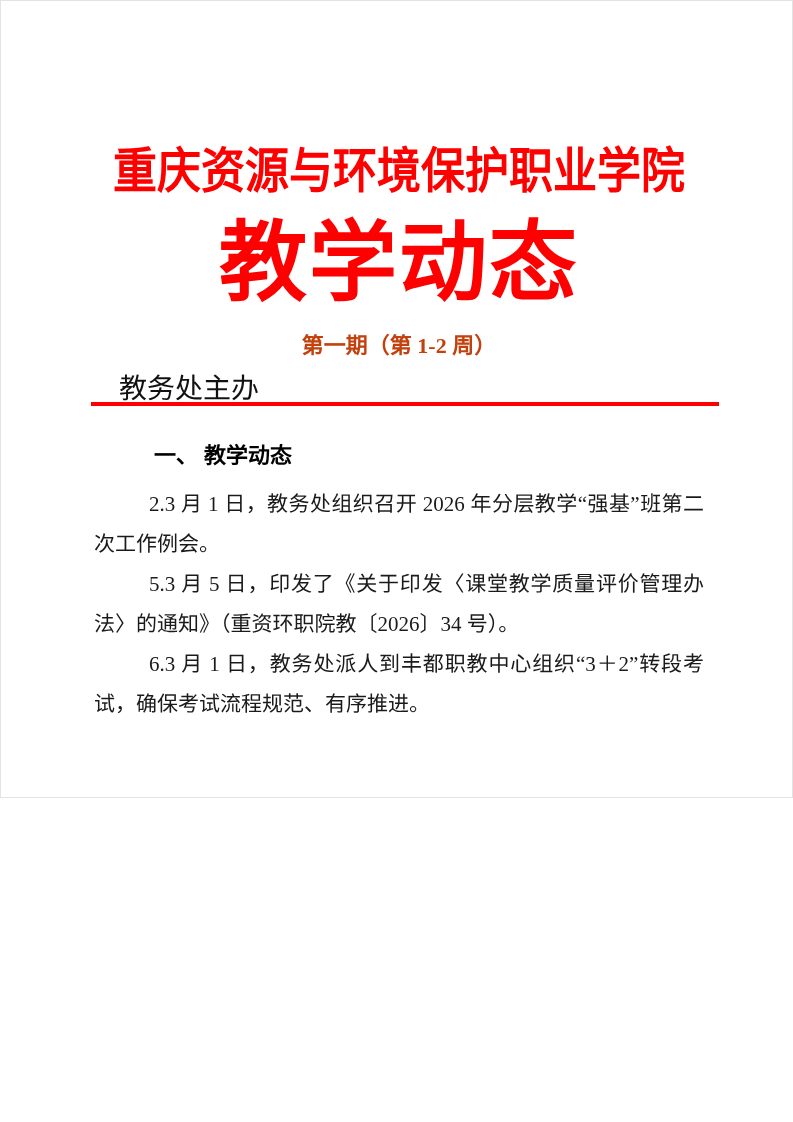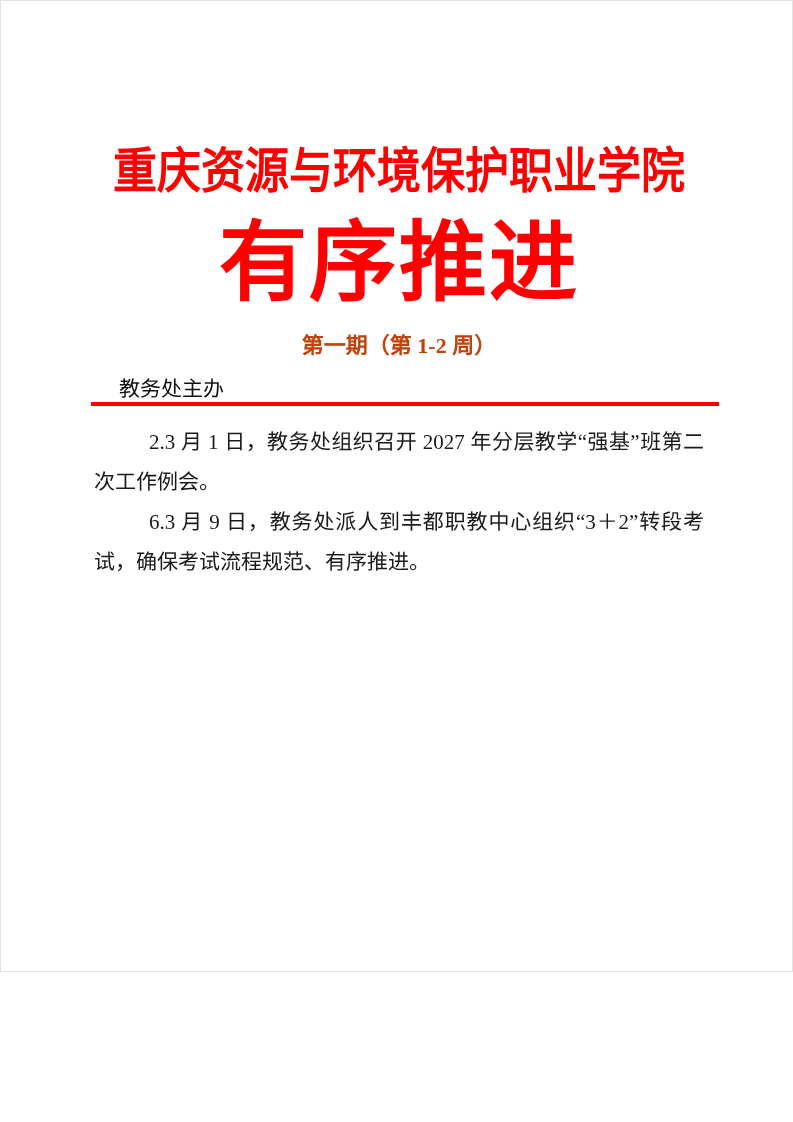--- a/index.html
+++ b/index.html
@@ -3,21 +3,21 @@
 <meta charset="utf-8">
 <style>
   html, body {
     margin: 0;
     padding: 0;
     background: #ffffff;
   }
   .page {
     position: relative;
     width: 793px;
-    height: 972px;
+    height: 798px;
     box-sizing: border-box;
     background: #ffffff;
     border: 1px solid #e3e3e3;
     padding: 0 88px 0 93px;
     overflow: hidden;
     font-family: "Liberation Serif", "DejaVu Serif", serif;
     color: #1a1a1a;
   }
   .school-name {
     margin: 143px 0 0 0;
@@ -47,21 +47,21 @@
     font-weight: bold;
     font-size: 22px;
     line-height: 24px;
     color: #c2410c;
   }
   .masthead-row {
     margin-top: 18px;
     display: flex;
     justify-content: space-between;
     align-items: baseline;
-    font-size: 21px;
+    font-size: 28px;
     line-height: 26px;
     color: #111111;
     flex-direction: column;
   }
   .masthead-publisher { padding-left: 25px; }
   .masthead-date { padding-right: 36px; }
   .red-rule {
     height: 4px;
     width: 628px;
     margin: 0 0 0 -3px;
@@ -88,29 +88,31 @@
     margin-top: 16px;
   }
 </style>
 </head>
 <body>
 
 <div class="page">
 
   <h1 class="school-name">重庆资源与环境保护职业学院</h1>
 
-  <h2 class="bulletin-title">有序推进</h2>
+  <h2 class="bulletin-title">教学动态</h2>
 
   <div class="issue-line">第一期（第 1-2 周）</div>
 
   <div class="masthead-row">
     <span class="masthead-publisher">教务处主办</span>
   </div>
 
   <div class="red-rule"></div>
 
+  <div class="section-heading">一、 教学动态</div>
 
   <div class="body-text">
-    <p>2.3 月 1 日，教务处组织召开 2027 年分层教学“强基”班第二次工作例会。</p>
-    <p>6.3 月 9 日，教务处派人到丰都职教中心组织“3＋2”转段考试，确保考试流程规范、有序推进。</p>
+    <p>2.3 月 1 日，教务处组织召开 2026 年分层教学“强基”班第二次工作例会。</p>
+    <p>5.3 月 5 日，印发了《关于印发〈课堂教学质量评价管理办法〉的通知》（重资环职院教〔2026〕34 号）。</p>
+    <p>6.3 月 1 日，教务处派人到丰都职教中心组织“3＋2”转段考试，确保考试流程规范、有序推进。</p>
   </div>
 
 </div>
 
 </body></html>

